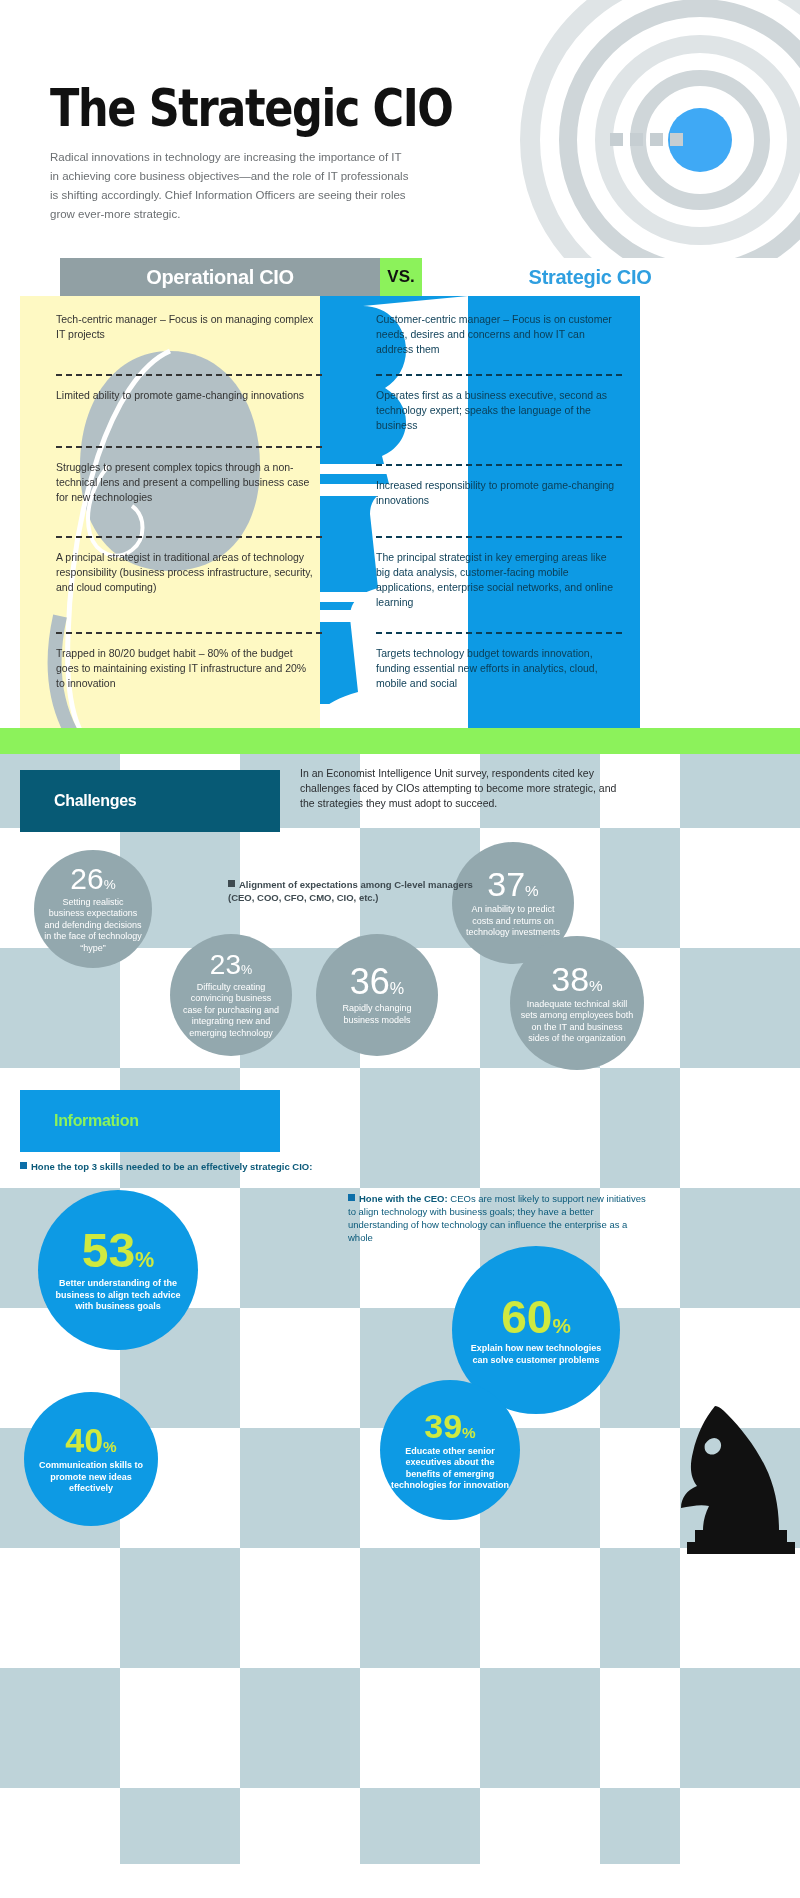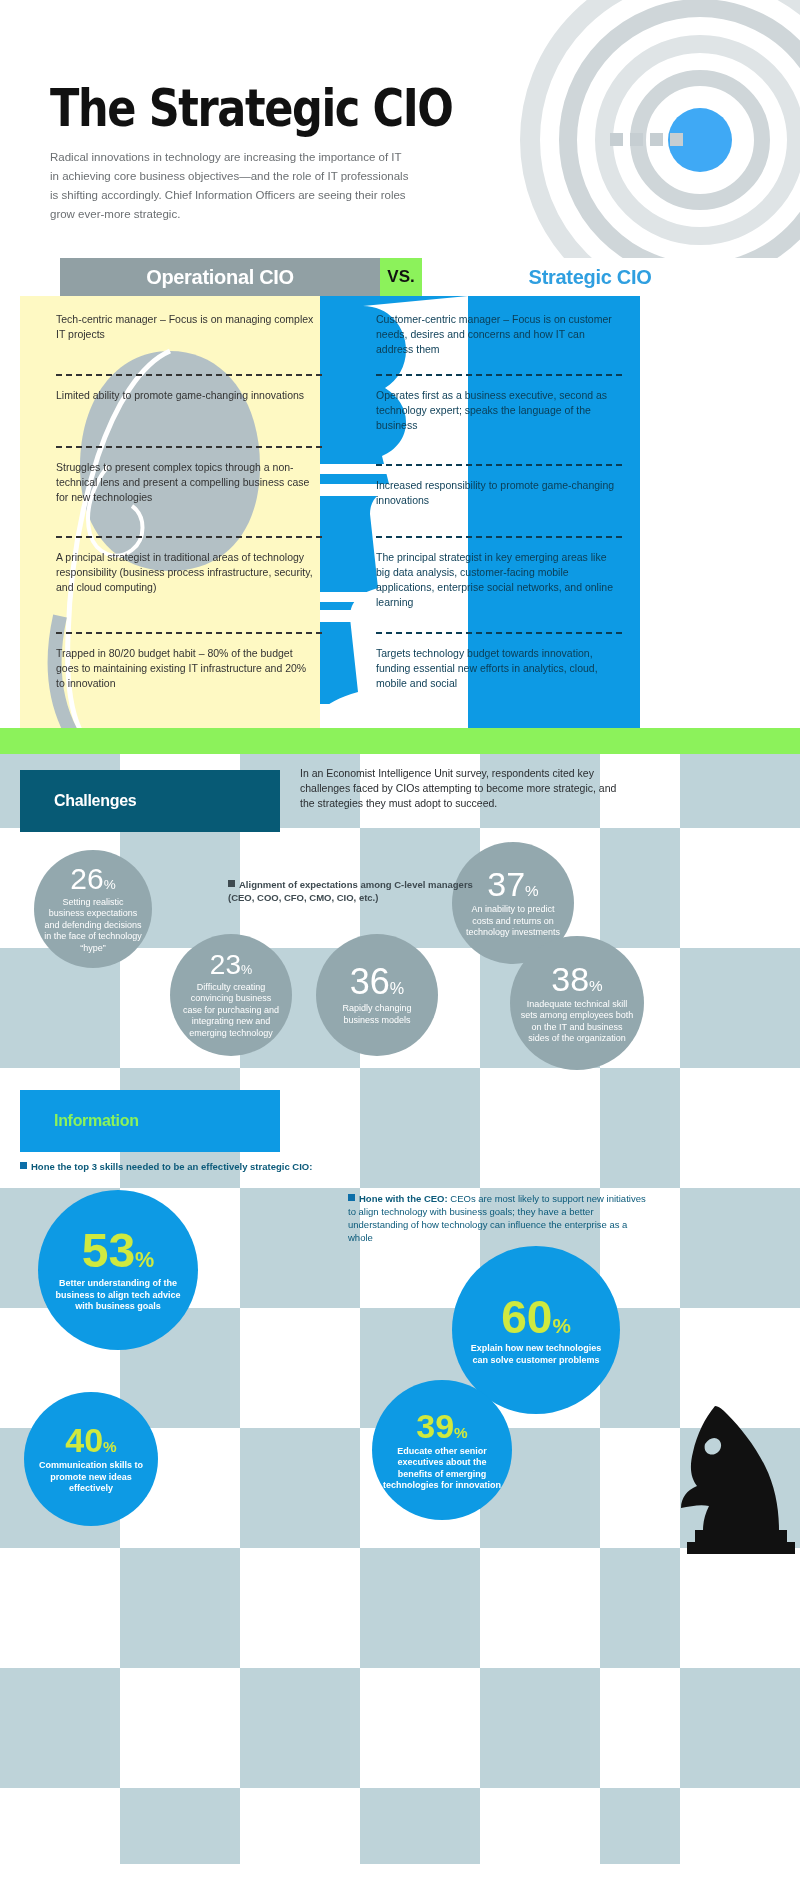--- a/index.html
+++ b/index.html
@@ -305,21 +305,21 @@
     <div class="bubble blue" style="left:452px; top:492px; width:168px; height:168px;">
       <div class="pct" style="font-size:46px"><span class="num">60</span><span class="sym">%</span></div>
       <div class="cap">Explain how new technologies can solve customer problems</div>
     </div>
 
     <div class="bubble blue" style="left:24px; top:638px; width:134px; height:134px;">
       <div class="pct" style="font-size:34px"><span class="num">40</span><span class="sym">%</span></div>
       <div class="cap">Communication skills to promote new ideas effectively</div>
     </div>
 
-    <div class="bubble blue" style="left:372px; top:626px; width:140px; height:140px;">
+    <div class="bubble blue" style="left:380px; top:626px; width:140px; height:140px;">
       <div class="pct" style="font-size:34px"><span class="num">39</span><span class="sym">%</span></div>
       <div class="cap">Educate other senior executives about the benefits of emerging technologies for innovation</div>
     </div>
 
     <svg class="knight" viewBox="0 0 125 160" style="top:640px; right:0;">
       <path d="M40 12 C30 24 22 40 18 58 C14 74 16 84 22 92 C12 96 6 104 6 114
                C16 112 26 110 34 112 C30 120 28 128 28 136 L104 136
                C104 114 100 92 90 72 C80 52 66 34 52 20 C48 16 44 12 40 12 Z
                M30 50 C34 44 40 42 44 46 C48 50 46 58 40 60 C34 62 28 58 30 50 Z" fill="#111111"></path>
       <rect x="20" y="136" width="92" height="12" fill="#111111"></rect>

